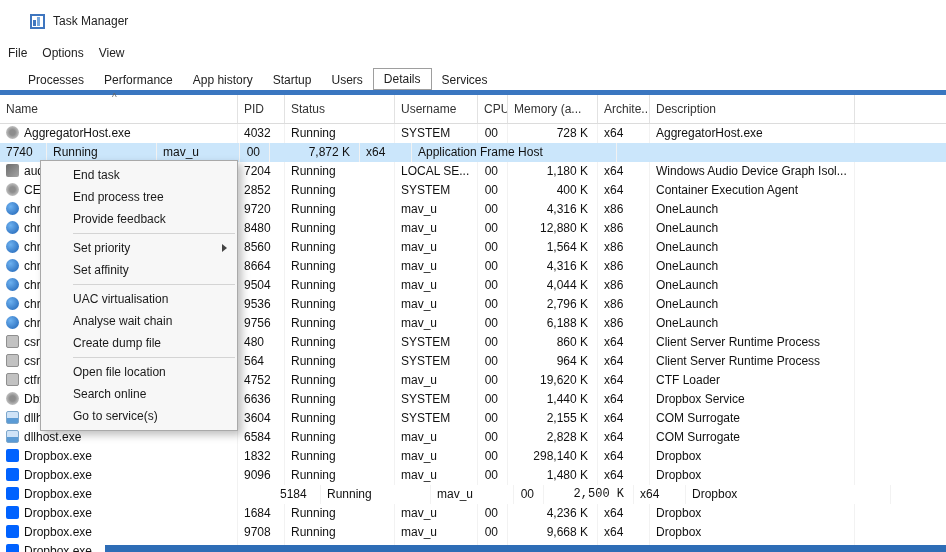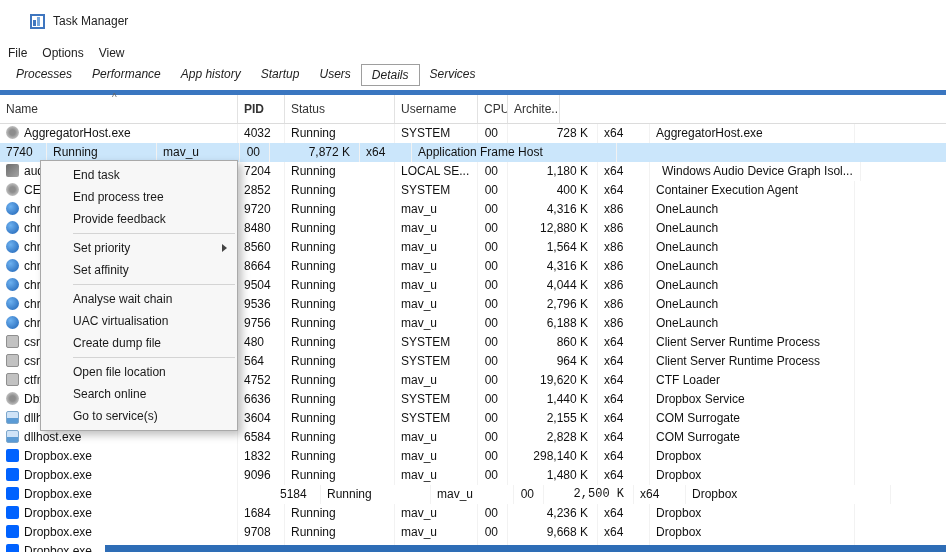--- a/index.html
+++ b/index.html
@@ -17,21 +17,21 @@
   .tm-icon{width:15px;height:15px;border:2px solid #3f76bf;background:#fff;display:inline-block;position:relative;margin-right:8px;}
   .tm-icon::before{content:"";position:absolute;left:1px;bottom:1px;width:3px;height:6px;background:#3f76bf;}
   .tm-icon::after{content:"";position:absolute;left:5px;bottom:1px;width:3px;height:9px;background:#76a6dc;}
   .title-text{font-size:12px;color:#222;}
 
   
   .menubar{height:22px;display:flex;align-items:center;padding-left:8px;}
   .mb-item{margin-right:15px;color:#222;cursor:default;}
 
   
-  .tabbar{height:26px;display:flex;align-items:flex-start;padding-left:6px;font-style:italic;}
+  .tabbar{height:26px;display:flex;align-items:flex-end;padding-left:18px;}
   .tab{padding:3px 10px;color:#222;cursor:default;}
   .tab.selected{border:1px solid #9e9e9e;background:#fff;}
 
   
   .accent-line{height:5px;width:100%;background:var(--accent);}
 
   
   .thead{display:flex;height:29px;position:relative;border-bottom:1px solid #dcdcdc;background:#fff;}
   .hcell{height:100%;line-height:28px;padding:0 6px;border-right:1px solid #e2e2e2;overflow:hidden;white-space:nowrap;color:#333;}
   .sort-caret{position:absolute;left:112px;top:-3px;font-size:10px;color:#666;}
@@ -87,25 +87,27 @@
       <span class="tab">Users</span>
       <span class="tab selected">Details</span>
       <span class="tab">Services</span>
     </div>
 
   <div class="accent-line"></div>
 
   <div class="thead">
     <span class="sort-caret">^</span>
   <div class="hcell" style="width: 238px;">Name</div>
-      <div class="hcell" style="width: 47px; font-weight: bold;">PID</div>
+      <div class="hcell" style="width: 47px;">PID</div>
       <div class="hcell" style="width: 110px;">Status</div>
       <div class="hcell" style="width: 83px;">Username</div>
       <div class="hcell" style="width: 30px;">CPU</div>
+      <div class="hcell" style="width: 90px;">Memory (a...</div>
       <div class="hcell" style="width: 52px;">Archite...</div>
+      <div class="hcell" style="width: 205px;">Description</div>
     </div>
 
   <div class="tbody">
       <div class="trow">
         <div class="tcell align-left" style="width: 238px;"><span class="ic ic-gear"></span><span>AggregatorHost.exe</span></div>
         <div class="tcell align-left" style="width: 47px;">4032</div>
         <div class="tcell align-left" style="width: 110px;">Running</div>
         <div class="tcell align-left" style="width: 83px;">SYSTEM</div>
         <div class="tcell align-right" style="width: 30px;">00</div>
         <div class="tcell align-right" style="width: 90px;">728 K</div>
@@ -122,21 +124,21 @@
         <div class="tcell align-left" style="width: 205px;">Application Frame Host</div>
       </div>
       <div class="trow">
         <div class="tcell align-left" style="width: 238px;"><span class="ic ic-audio"></span><span>audiodg.exe</span></div>
         <div class="tcell align-left" style="width: 47px;">7204</div>
         <div class="tcell align-left" style="width: 110px;">Running</div>
         <div class="tcell align-left" style="width: 83px;">LOCAL SE...</div>
         <div class="tcell align-right" style="width: 30px;">00</div>
         <div class="tcell align-right" style="width: 90px;">1,180 K</div>
         <div class="tcell align-left" style="width: 52px;">x64</div>
-        <div class="tcell align-left" style="width: 205px; margin-left: 6px;">Windows Audio Device Graph Isol...</div>
+        <div class="tcell align-left" style="width: 205px;">Windows Audio Device Graph Isol...</div>
       </div>
       <div class="trow">
         <div class="tcell align-left" style="width: 238px;"><span class="ic ic-gear"></span><span>CExecSvc.exe</span></div>
         <div class="tcell align-left" style="width: 47px;">2852</div>
         <div class="tcell align-left" style="width: 110px;">Running</div>
         <div class="tcell align-left" style="width: 83px;">SYSTEM</div>
         <div class="tcell align-right" style="width: 30px;">00</div>
         <div class="tcell align-right" style="width: 90px;">400 K</div>
         <div class="tcell align-left" style="width: 52px;">x64</div>
         <div class="tcell align-left" style="width: 205px;">Container Execution Agent</div>
@@ -334,22 +336,22 @@
     </div>
 
   <div class="context-menu">
       <div class="menu-item">End task</div>
       <div class="menu-item">End process tree</div>
       <div class="menu-item">Provide feedback</div>
       <div class="menu-sep"></div>
       <div class="menu-item">Set priority<span class="submenu-arrow"></span></div>
       <div class="menu-item">Set affinity</div>
       <div class="menu-sep"></div>
+      <div class="menu-item">UAC virtualisation</div>
       <div class="menu-item">Analyse wait chain</div>
-      <div class="menu-item">UAC virtualisation</div>
       <div class="menu-item">Create dump file</div>
       <div class="menu-sep"></div>
       <div class="menu-item">Open file location</div>
       <div class="menu-item">Search online</div>
       <div class="menu-item">Go to service(s)</div>
     </div>
 
   <div class="bottom-strip"></div>
 
 </div>

